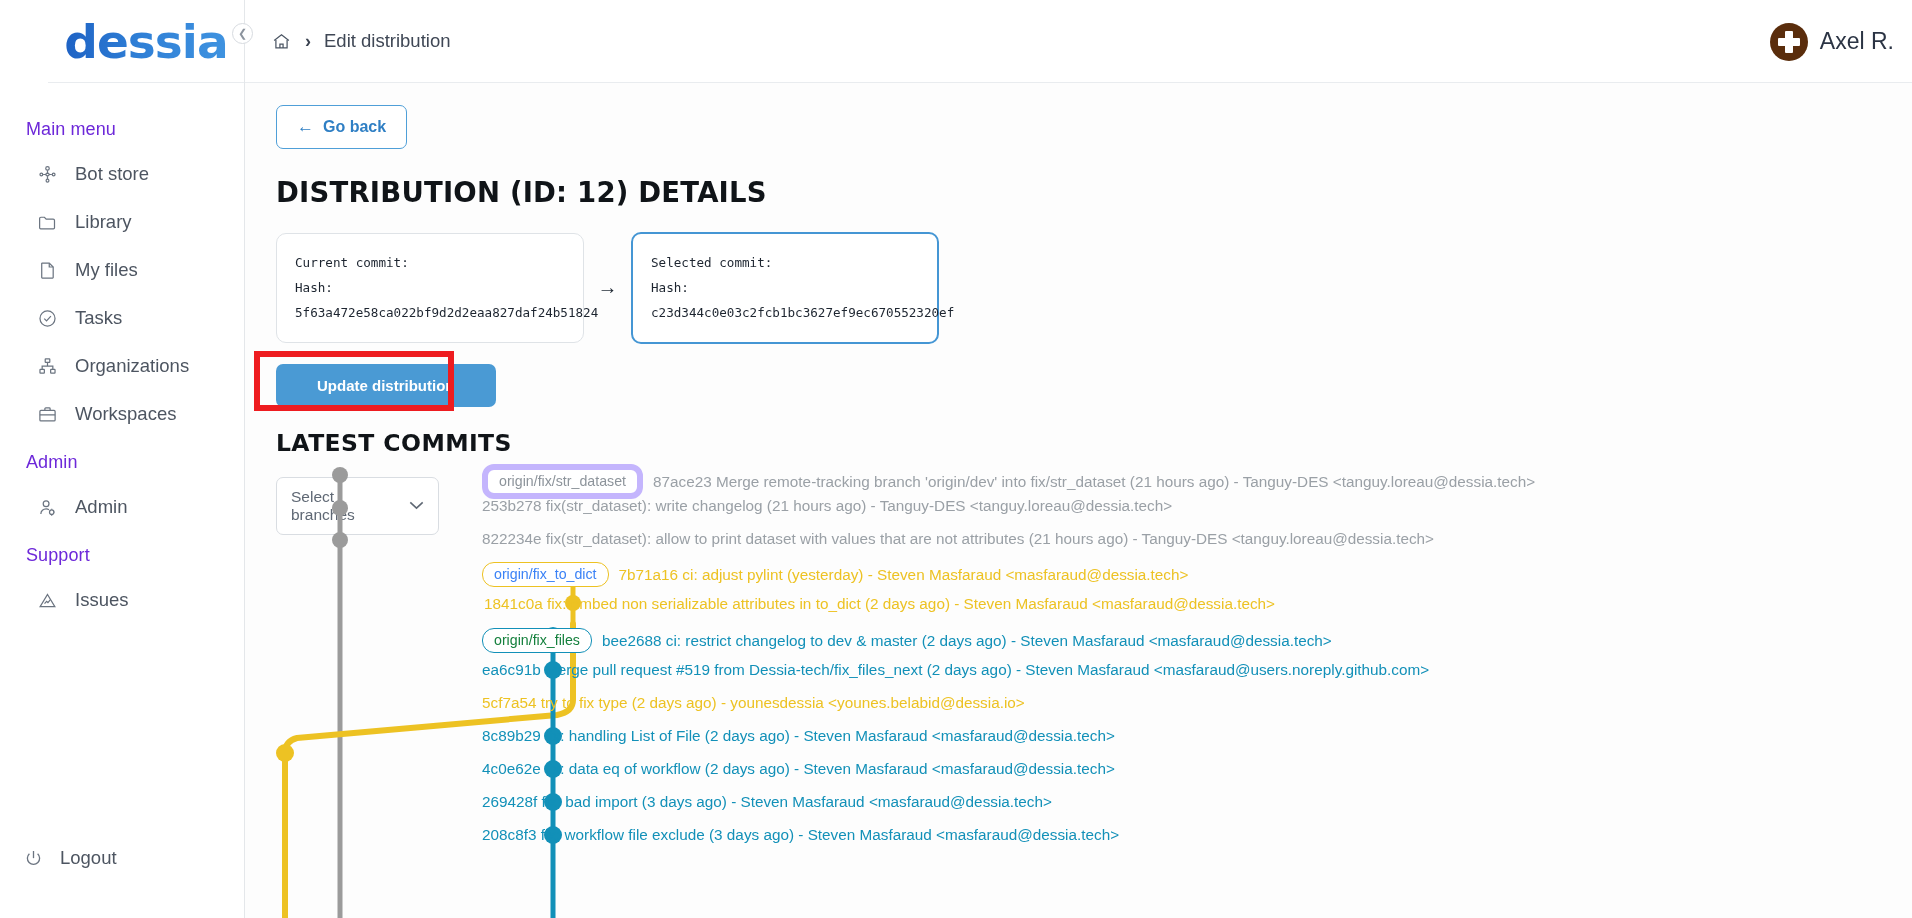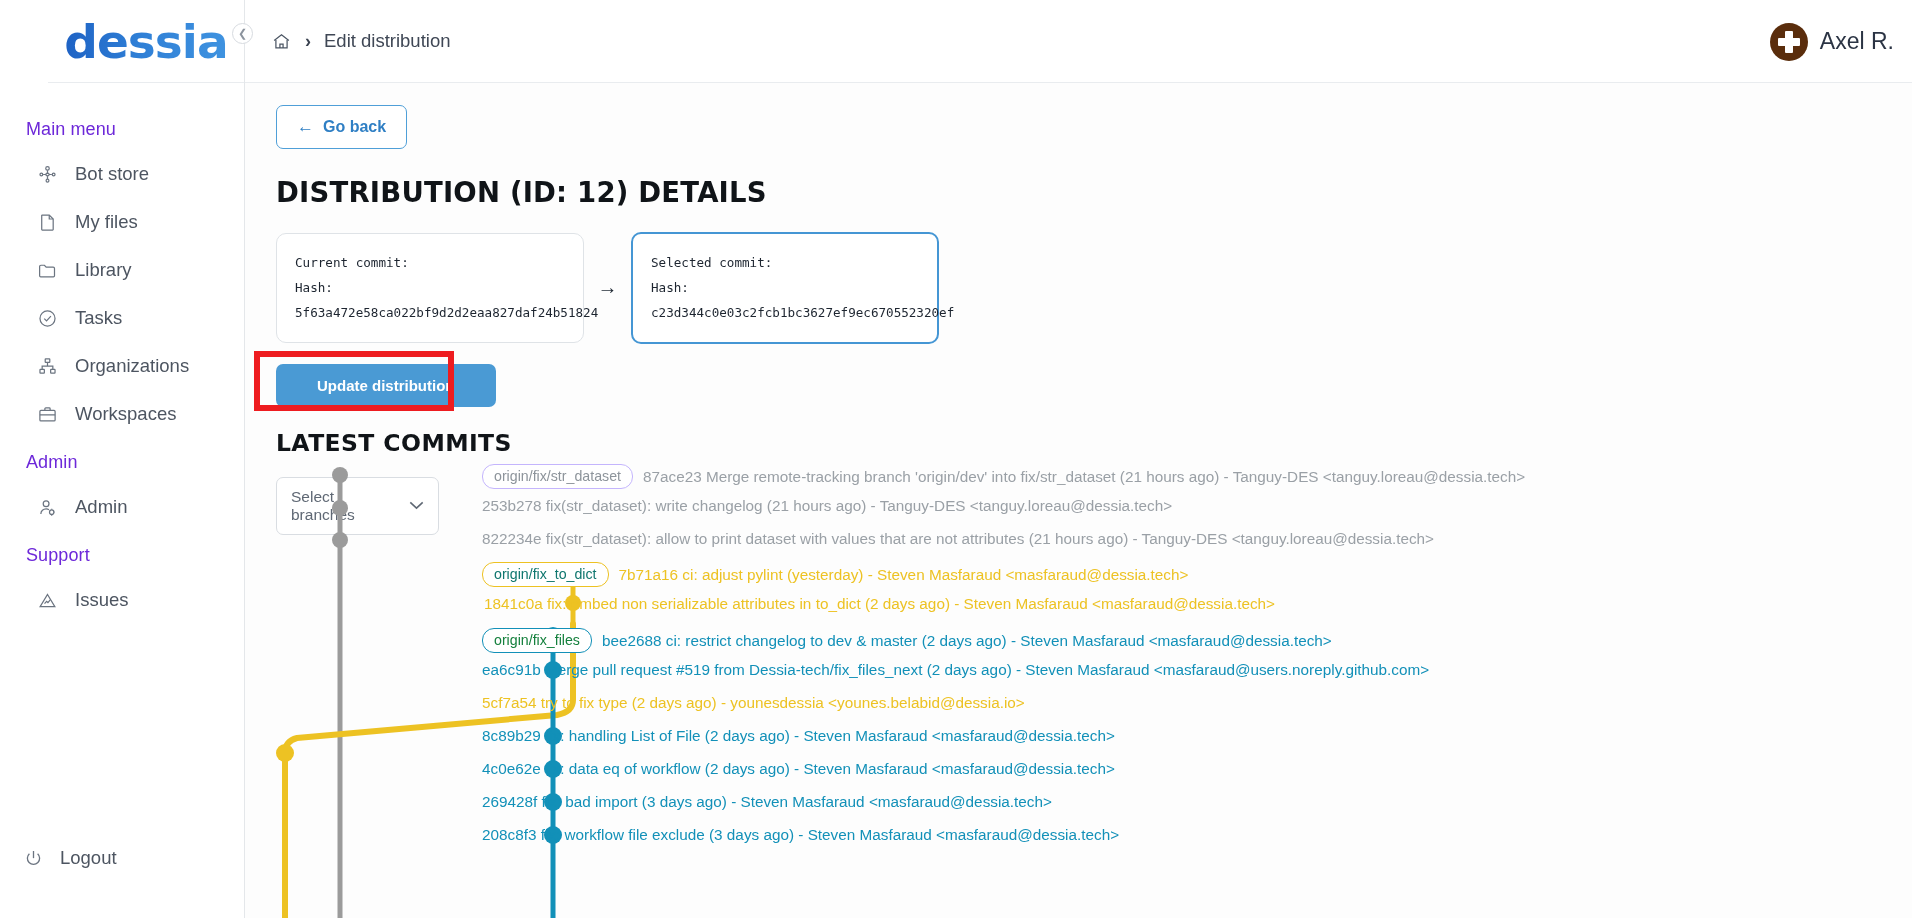--- a/index.html
+++ b/index.html
@@ -207,22 +207,22 @@
     font-size: 15.3px;
   }
   .ref-tag {
     display: inline-block;
     border-radius: 12px;
     padding: 4px 11px 5px;
     font-size: 14.2px;
     line-height: 1;
     background: #fff;
   }
-  .ref-tag.gray { border: 1px solid #c4b5fd; color: #8d949b; }
-  .ref-tag.yellow { border: 1px solid #edc223; color: #0f766e; }
+  .ref-tag.gray { border: 6px solid #c4b5fd; color: #8d949b; }
+  .ref-tag.yellow { border: 1px solid #edc223; color: #3b82f6; }
   .ref-tag.teal { border: 1px solid #1290b8; color: #15803d; }
   .msg.gray { color: #9aa0a6; }
   .msg.yellow { color: #edc223; }
   .msg.teal { color: #1290b8; }
 </style>
 </head>
 <body>
 
 <div id="app">
 
@@ -245,34 +245,34 @@
             <path d="M12 7.2v3M12 14v3M7 12h2.6M14.4 12H17"></path>
             <path d="M9.6 12l2.4-2 2.4 2-2.4 2z"></path>
           </svg>
         </span>
         <span class="label">Bot store</span>
       </div>
 
       <div class="nav-item">
         <span class="nav-icon">
           <svg viewBox="0 0 24 24" fill="none" stroke="currentColor" stroke-width="1.4">
+            <path d="M3 7.5a1.5 1.5 0 011.5-1.5h4l2 2.2h8A1.5 1.5 0 0120 9.7V18a1.2 1.2 0 01-1.2 1.2H4.2A1.2 1.2 0 013 18z"></path>
+          </svg>
+        </span>
+        <span class="label">Library</span>
+      </div>
+
+      <div class="nav-item">
+        <span class="nav-icon">
+          <svg viewBox="0 0 24 24" fill="none" stroke="currentColor" stroke-width="1.4">
             <path d="M6 3.5h8l4.5 4.5V20a.6.6 0 01-.6.6H6a.6.6 0 01-.6-.6V4.1A.6.6 0 016 3.5z"></path>
             <path d="M14 3.6V8h4.4"></path>
           </svg>
         </span>
         <span class="label">My files</span>
-      </div>
-
-      <div class="nav-item">
-        <span class="nav-icon">
-          <svg viewBox="0 0 24 24" fill="none" stroke="currentColor" stroke-width="1.4">
-            <path d="M3 7.5a1.5 1.5 0 011.5-1.5h4l2 2.2h8A1.5 1.5 0 0120 9.7V18a1.2 1.2 0 01-1.2 1.2H4.2A1.2 1.2 0 013 18z"></path>
-          </svg>
-        </span>
-        <span class="label">Library</span>
       </div>
 
       <div class="nav-item">
         <span class="nav-icon">
           <svg viewBox="0 0 24 24" fill="none" stroke="currentColor" stroke-width="1.4">
             <circle cx="12" cy="12" r="8.6"></circle>
               <path d="M8.3 12.1l2.6 2.6 5-5.4"></path>
           </svg>
         </span>
         <span class="label">Tasks</span>

